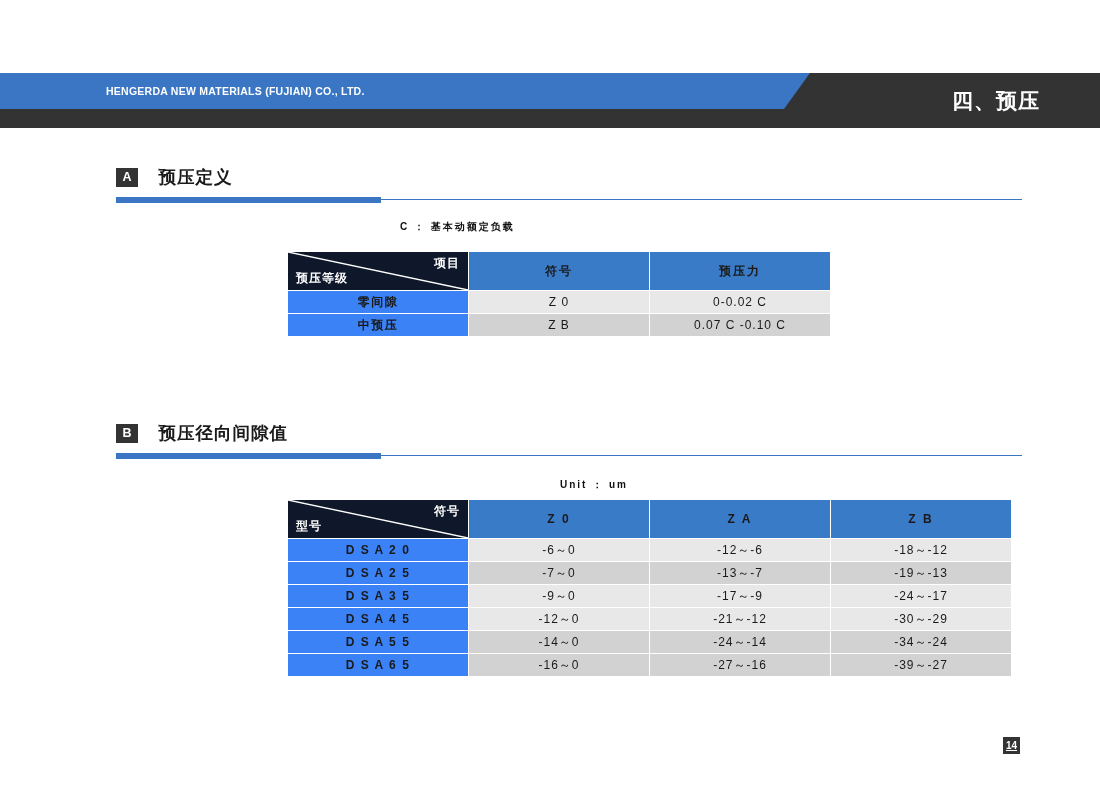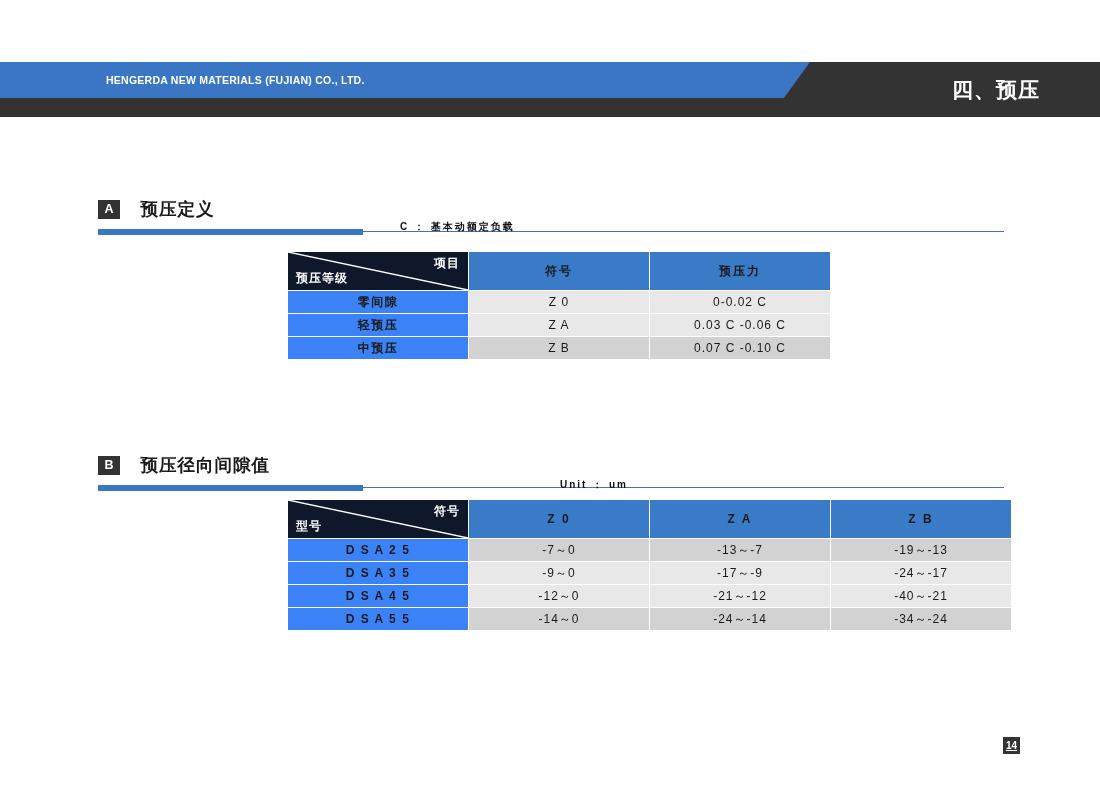--- a/index.html
+++ b/index.html
@@ -12,21 +12,21 @@
     background: #ffffff;
     font-family: "Liberation Sans", "DejaVu Sans", sans-serif;
     overflow: hidden;
     position: relative;
   }
 
   
   .header {
     position: absolute;
     left: 0;
-    top: 62px;
+    top: 73px;
     width: 1100px;
     height: 55px;
     background: #333333;
     overflow: hidden;
   }
   .header-blue {
     position: absolute;
     left: 0;
     top: 0;
     width: 810px;
@@ -55,23 +55,22 @@
     color: #ffffff;
     font-size: 21px;
     font-weight: bold;
     letter-spacing: 1px;
     white-space: nowrap;
   }
 
   
   .section {
     position: absolute;
-    left: 98px;
+    left: 116px;
     width: 906px;
-    margin-top: 32px;
   }
   .section-head {
     position: relative;
     height: 28px;
   }
   .section-badge {
     display: inline-block;
     width: 22px;
     height: 19px;
     line-height: 19px;
@@ -271,25 +270,20 @@
         </th>
         <th class="head-cell">符号</th>
         <th class="head-cell">预压力</th>
       </tr>
     </thead>
     <tbody>
       <tr>
         <td class="label-cell">零间隙</td>
         <td class="val-cell val-light">Z 0</td>
         <td class="val-cell val-light">0-0.02 C</td>
-      </tr>
-      <tr>
-        <td class="label-cell">轻预压</td>
-        <td class="val-cell val-light">Z A</td>
-        <td class="val-cell val-light">0.03 C -0.06 C</td>
       </tr>
       <tr>
         <td class="label-cell">中预压</td>
         <td class="val-cell val-dark">Z B</td>
         <td class="val-cell val-dark">0.07 C -0.10 C</td>
       </tr>
     </tbody>
   </table>
 </div>
 
@@ -323,40 +317,52 @@
           <span class="corner-tr">符号</span>
           <span class="corner-bl">型号</span>
         </th>
         <th class="head-cell">Z 0</th>
         <th class="head-cell">Z A</th>
         <th class="head-cell">Z B</th>
       </tr>
     </thead>
     <tbody>
       <tr>
+        <td class="label-cell">D S A 2 0</td>
+        <td class="val-cell val-light">-6～0</td>
+        <td class="val-cell val-light">-12～-6</td>
+        <td class="val-cell val-light">-18～-12</td>
+      </tr>
+      <tr>
         <td class="label-cell">D S A 2 5</td>
         <td class="val-cell val-dark">-7～0</td>
         <td class="val-cell val-dark">-13～-7</td>
         <td class="val-cell val-dark">-19～-13</td>
       </tr>
       <tr>
         <td class="label-cell">D S A 3 5</td>
         <td class="val-cell val-light">-9～0</td>
         <td class="val-cell val-light">-17～-9</td>
         <td class="val-cell val-light">-24～-17</td>
       </tr>
       <tr>
         <td class="label-cell">D S A 4 5</td>
         <td class="val-cell val-light">-12～0</td>
         <td class="val-cell val-light">-21～-12</td>
-        <td class="val-cell val-light">-40～-21</td>
+        <td class="val-cell val-light">-30～-29</td>
       </tr>
       <tr>
         <td class="label-cell">D S A 5 5</td>
         <td class="val-cell val-dark">-14～0</td>
         <td class="val-cell val-dark">-24～-14</td>
         <td class="val-cell val-dark">-34～-24</td>
       </tr>
+      <tr>
+        <td class="label-cell">D S A 6 5</td>
+        <td class="val-cell val-dark">-16～0</td>
+        <td class="val-cell val-dark">-27～-16</td>
+        <td class="val-cell val-dark">-39～-27</td>
+      </tr>
     </tbody>
   </table>
 </div>
 
 <div class="page-number">14</div>
 
 </body></html>

